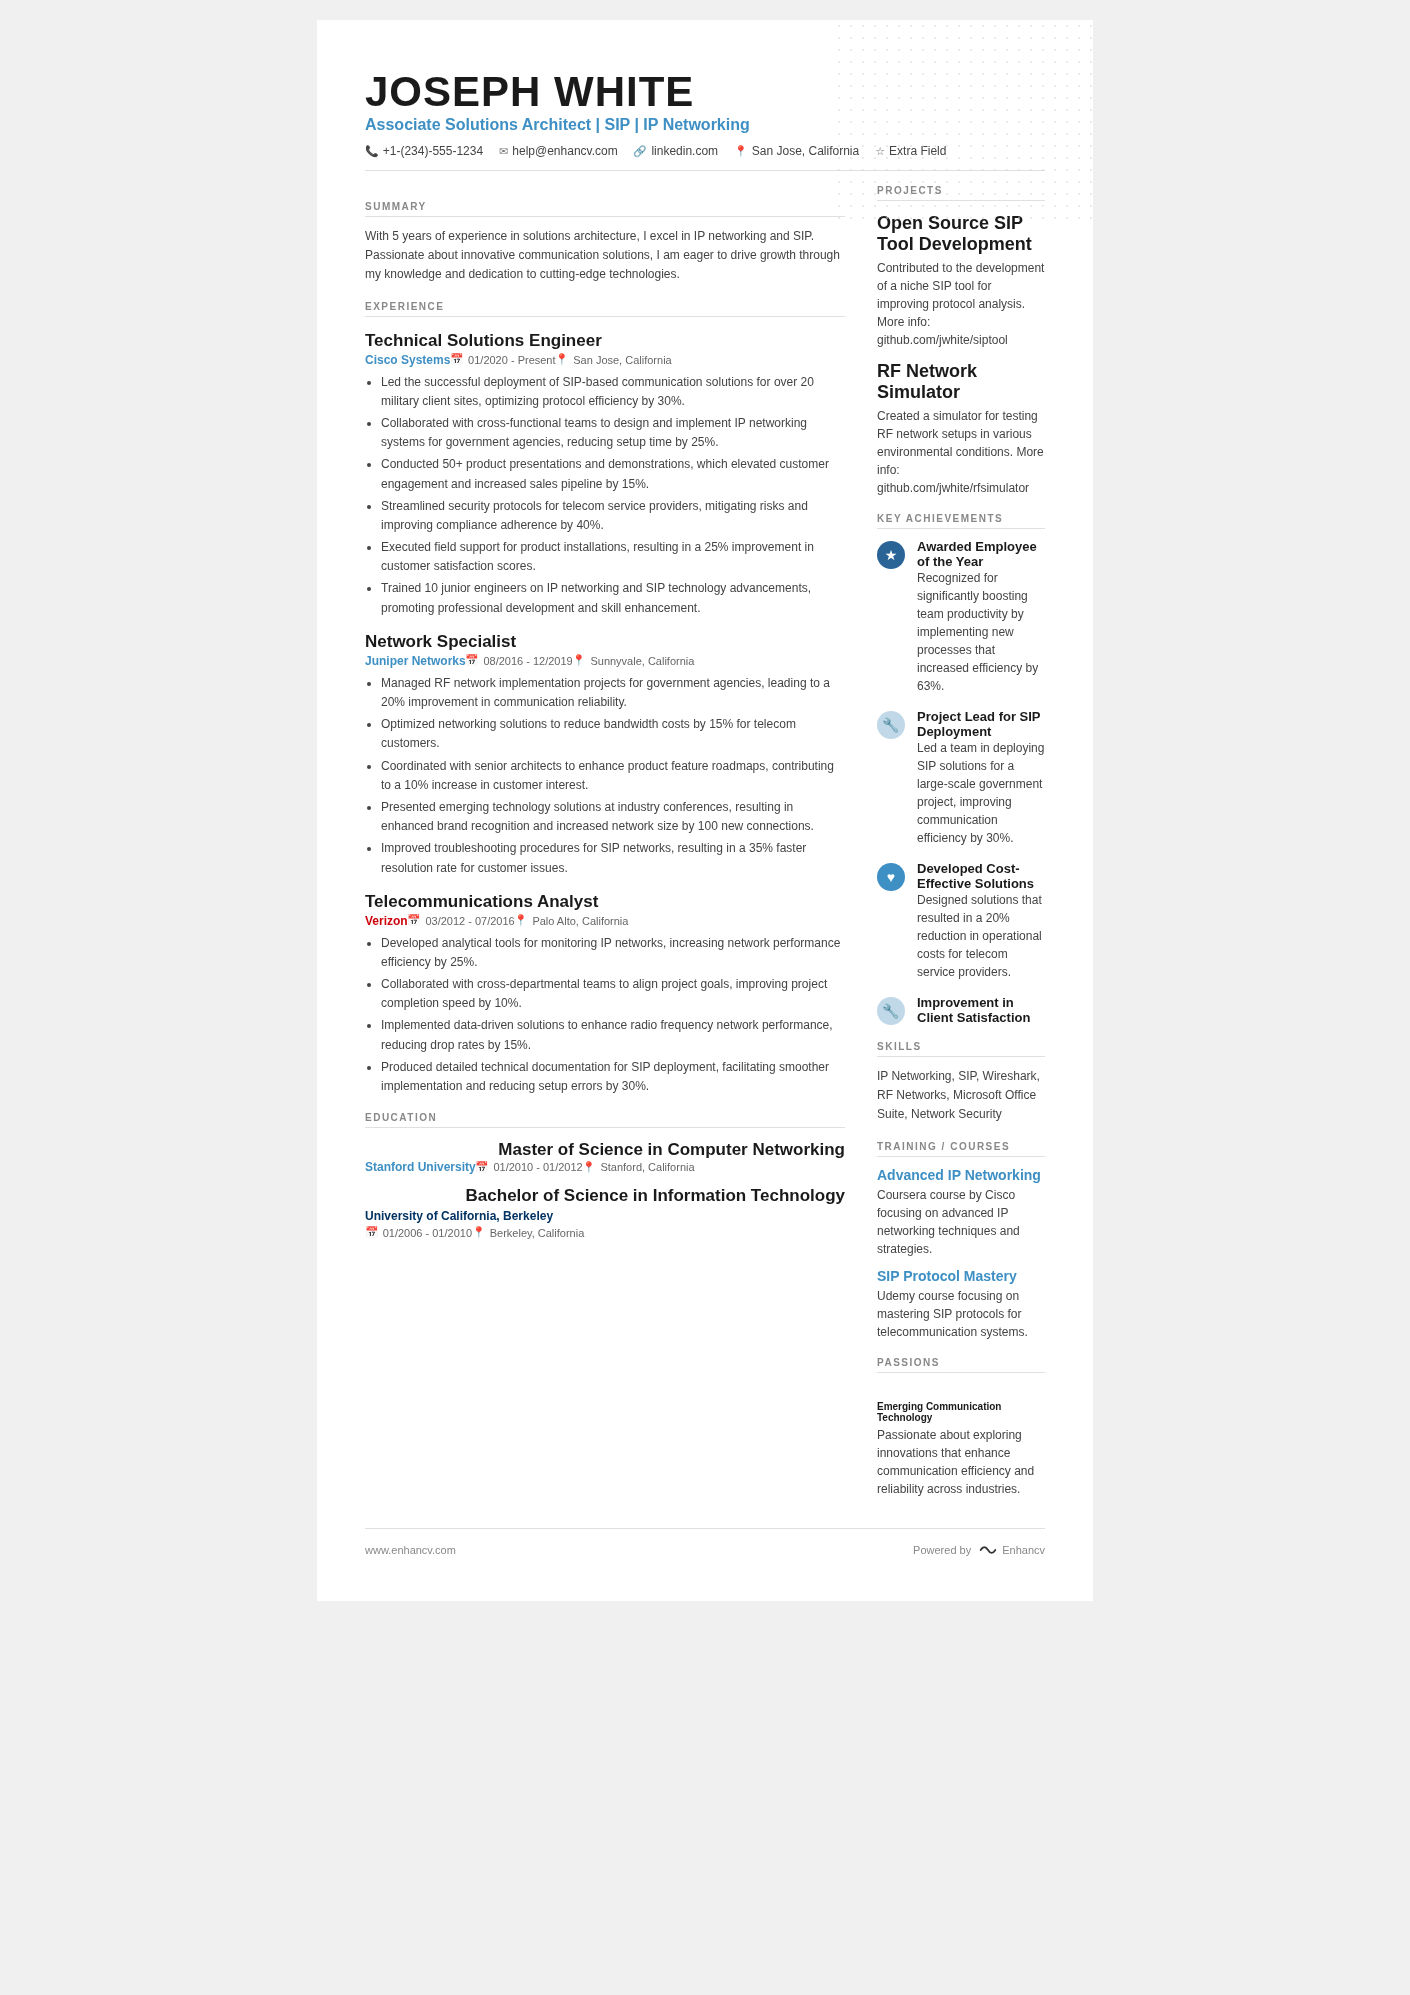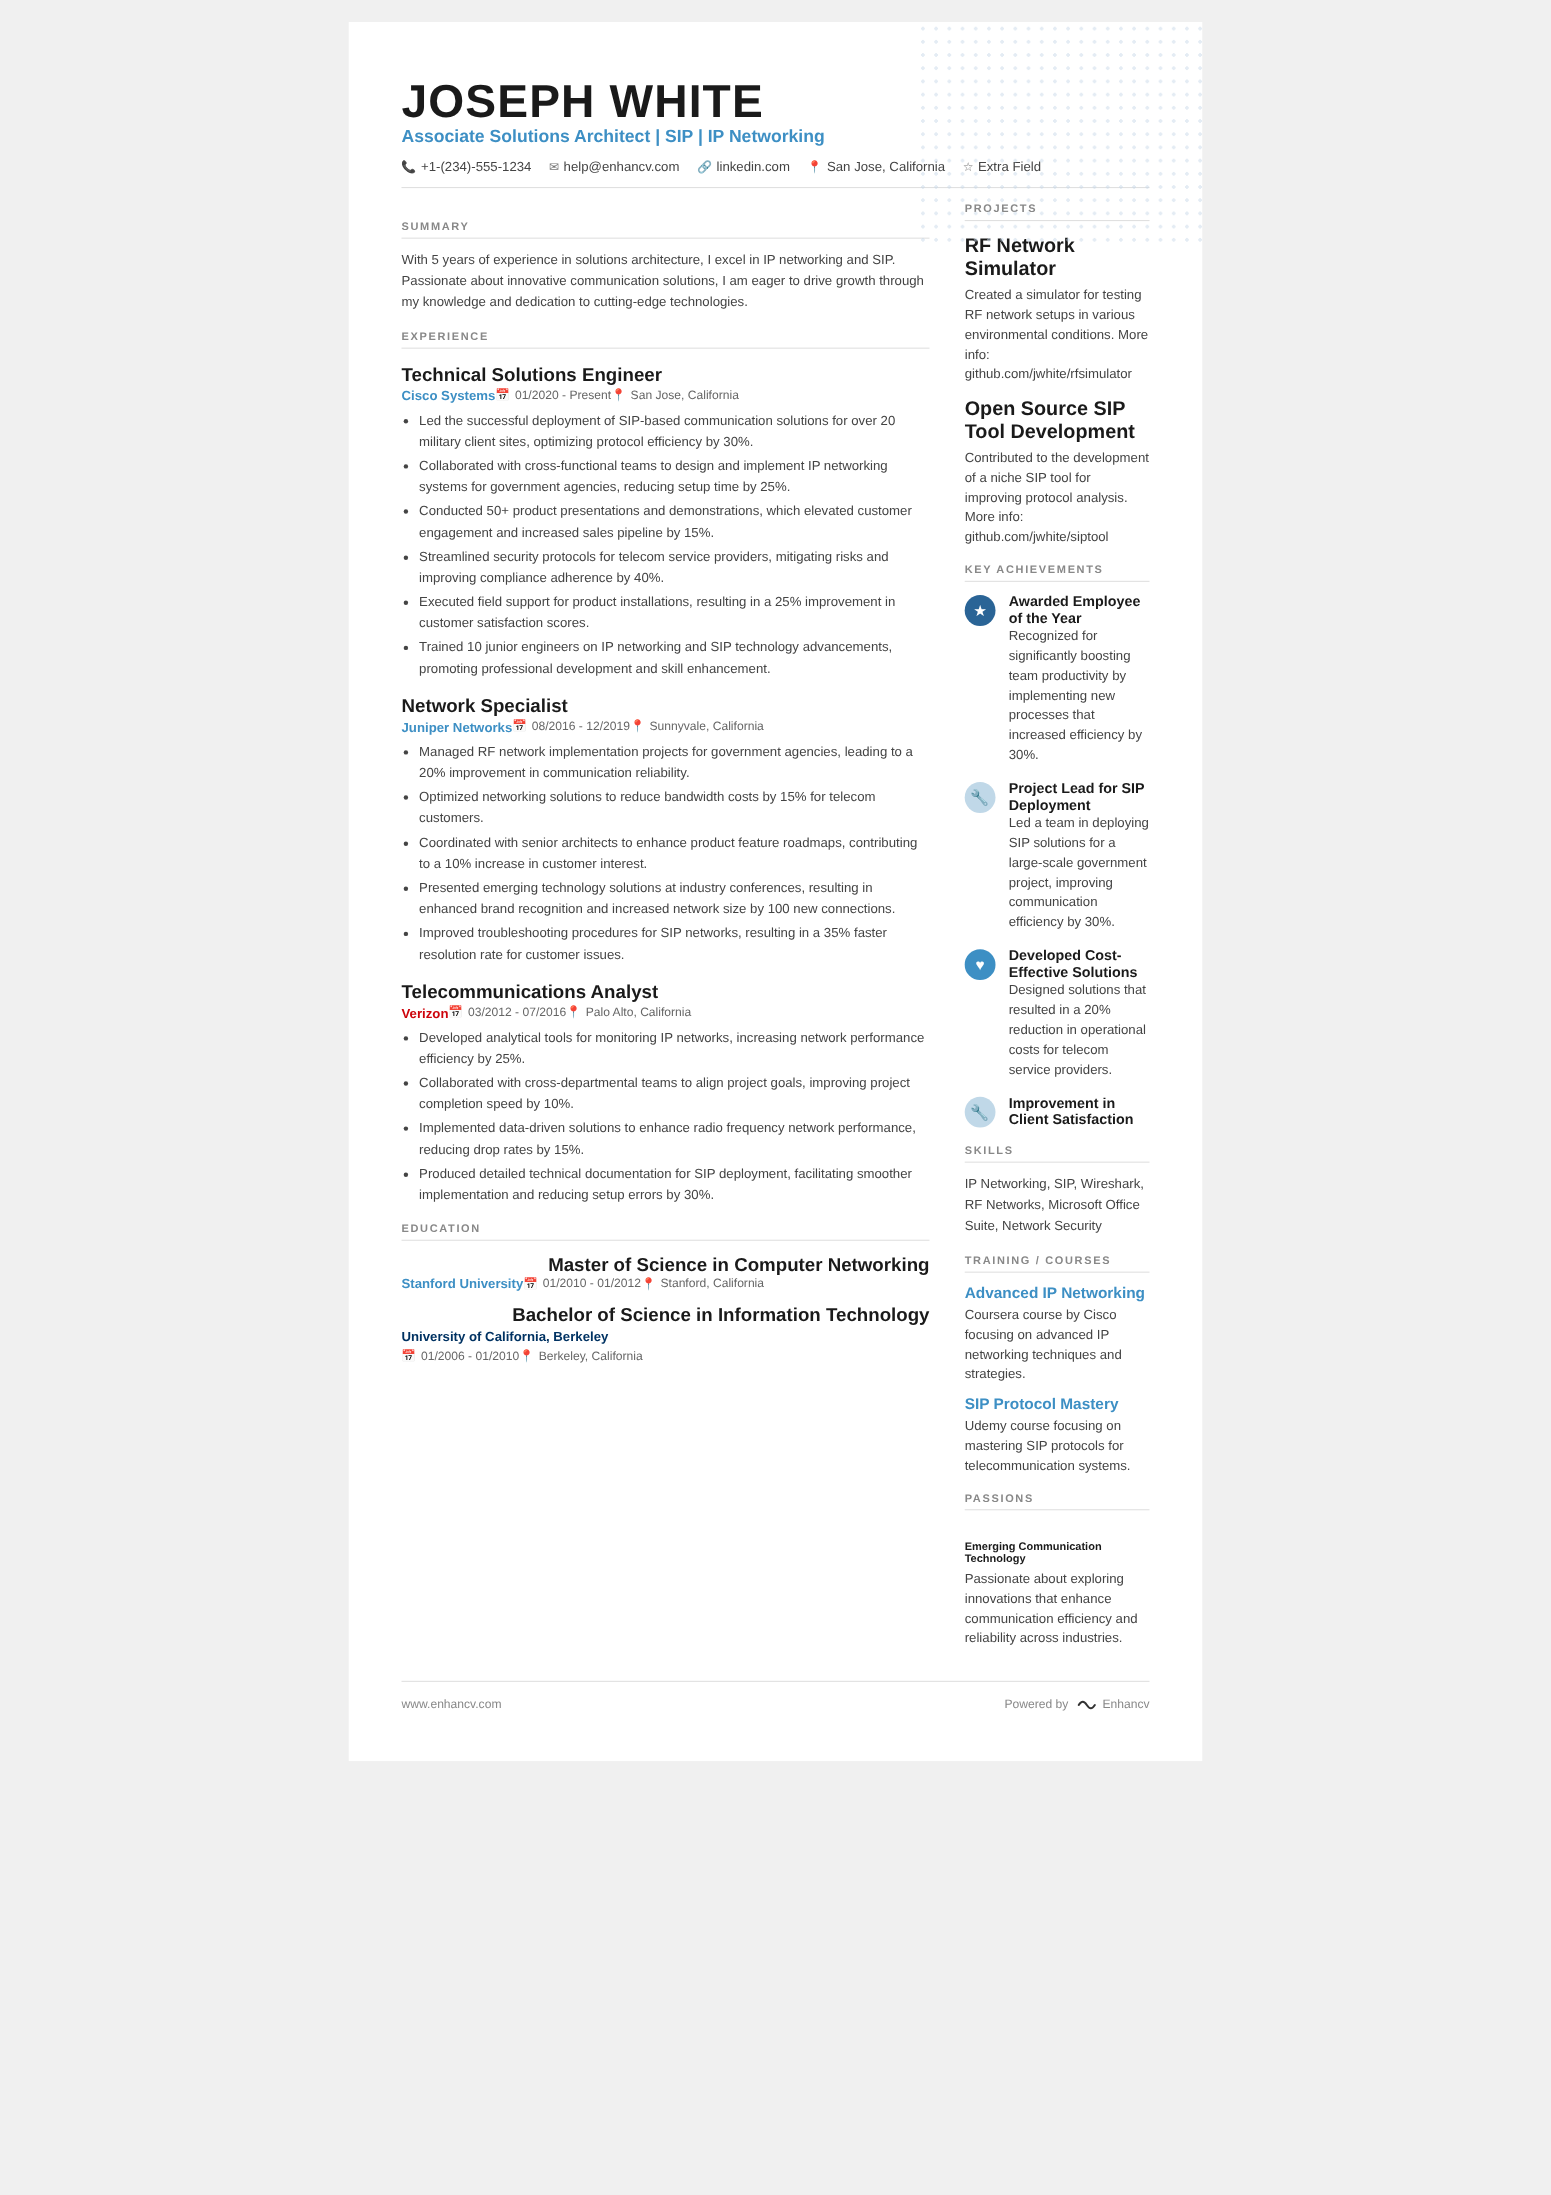--- a/index.html
+++ b/index.html
@@ -378,36 +378,36 @@
         </div>
       </div>
 
     </div>
 
     <div class="right-col">
 
       <div class="section-label" style="margin-top:0;">PROJECTS</div>
 
       <div>
+        <div class="project-title">Open Source SIP Tool Development</div>
+        <p class="project-desc">Contributed to the development of a niche SIP tool for improving protocol analysis. More info: github.com/jwhite/siptool</p>
+      </div>
+
+      <div>
         <div class="project-title">RF Network Simulator</div>
         <p class="project-desc">Created a simulator for testing RF network setups in various environmental conditions. More info: github.com/jwhite/rfsimulator</p>
-      </div>
-
-      <div>
-        <div class="project-title">Open Source SIP Tool Development</div>
-        <p class="project-desc">Contributed to the development of a niche SIP tool for improving protocol analysis. More info: github.com/jwhite/siptool</p>
       </div>
 
       <div class="section-label">KEY ACHIEVEMENTS</div>
 
       <div class="achievement-item">
         <div class="achievement-icon icon-star">★</div>
         <div class="achievement-content">
           <div class="achievement-title">Awarded Employee of the Year</div>
-          <div class="achievement-desc">Recognized for significantly boosting team productivity by implementing new processes that increased efficiency by 30%.</div>
+          <div class="achievement-desc">Recognized for significantly boosting team productivity by implementing new processes that increased efficiency by 63%.</div>
         </div>
       </div>
 
       <div class="achievement-item">
         <div class="achievement-icon icon-wrench">🔧</div>
         <div class="achievement-content">
           <div class="achievement-title">Project Lead for SIP Deployment</div>
           <div class="achievement-desc">Led a team in deploying SIP solutions for a large-scale government project, improving communication efficiency by 30%.</div>
         </div>
       </div>

